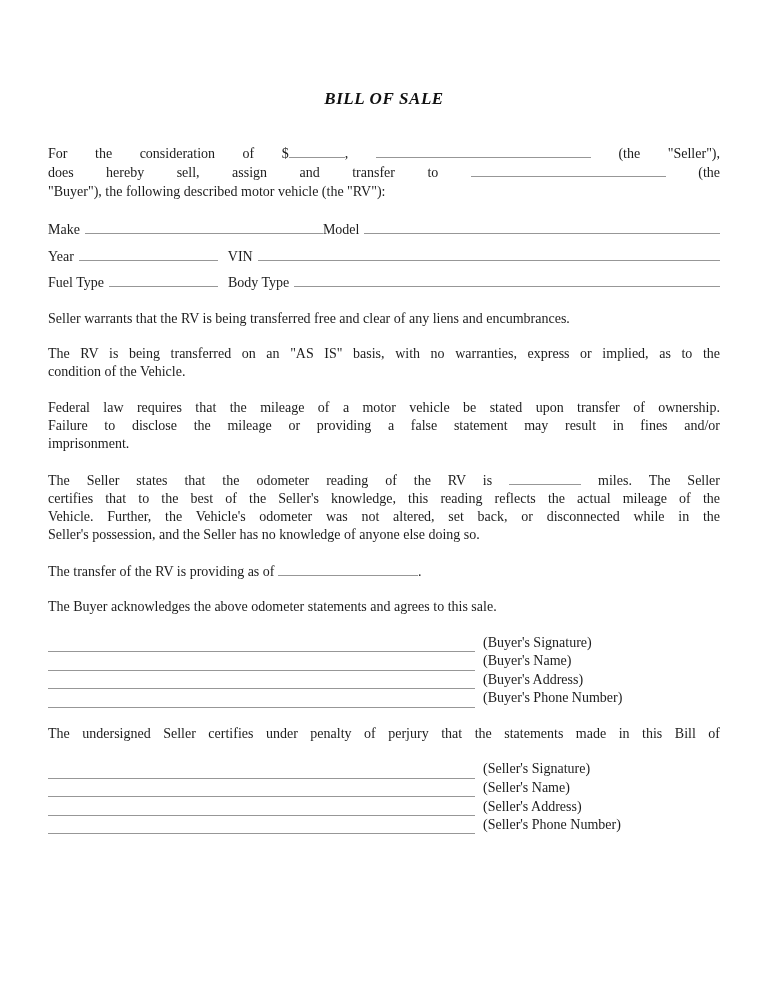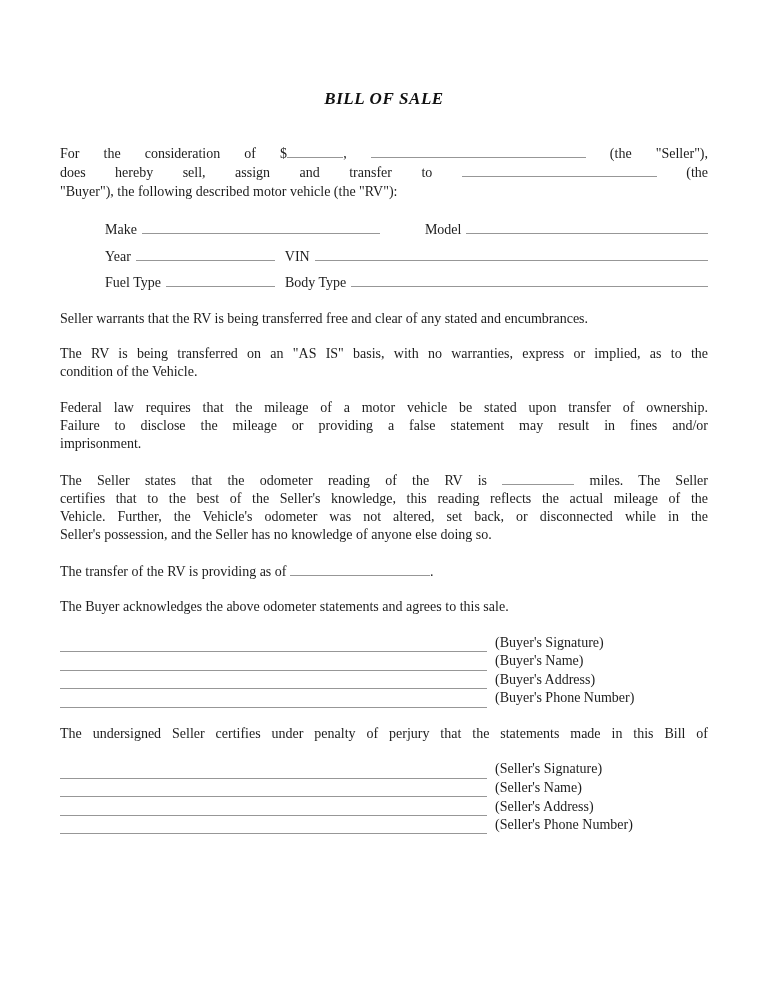--- a/index.html
+++ b/index.html
@@ -4,21 +4,21 @@
 <style>
   html,body{margin:0;padding:0;background:#ffffff;}
   .page{
     position:relative;
     width:768px;height:994px;
     background:#ffffff;
     color:#1c1c1c;
     font-family:"Liberation Serif","DejaVu Serif",serif;
     font-size:14px;
     line-height:18.3px;
-    padding:0 60px;
+    padding:0 48px;
     box-sizing:border-box;
     overflow:hidden;
   }
   .title{
     margin-top:89px;
     text-align:center;
     font-weight:bold;
     font-style:italic;
     font-size:17px;
     line-height:20px;
@@ -34,21 +34,21 @@
     display:inline-block;
     height:13px;
     border-bottom:1px solid #979797;
     vertical-align:baseline;
   }
   .w56{width:56px}.w215{width:215px}.w195{width:195px}
   .w72{width:72px}.w140{width:140px}
   
   .fields{margin-top:19px;}
   .frow{display:flex;align-items:baseline;margin-bottom:7.5px;}
-  .flabel{flex:0 0 auto;white-space:nowrap;margin-left:45px;}
+  .flabel{flex:0 0 auto;white-space:nowrap;}
   .ml8{}.ml10{margin-left:10px}
   .fblank{
     flex:0 0 auto;
     height:13px;
     border-bottom:1px solid #979797;
     margin-left:5px;
   }
   .fb238{width:238px}.fb139{width:139px}.fb109{width:109px}
   .grow{flex:1 1 auto;width:auto;}
   
@@ -89,21 +89,21 @@
       <div class="fblank grow"></div>
     </div>
     <div class="frow">
       <span class="flabel">Fuel Type</span>
       <div class="fblank fb109"></div>
       <span class="flabel ml10">Body Type</span>
       <div class="fblank grow"></div>
     </div>
   </div>
 
-  <div class="block lline">Seller warrants that the RV is being transferred free and clear of any stated and encumbrances.</div>
+  <div class="block lline">Seller warrants that the RV is being transferred free and clear of any liens and encumbrances.</div>
 
   <div class="block">
     <div class="jline">The RV is being transferred on an "AS IS" basis, with no warranties, express or implied, as to the</div>
     <div class="lline">condition of the Vehicle.</div>
   </div>
 
   <div class="block">
     <div class="jline">Federal law requires that the mileage of a motor vehicle be stated upon transfer of ownership.</div>
     <div class="jline">Failure to disclose the mileage or providing a false statement may result in fines and/or</div>
     <div class="lline">imprisonment.</div>

